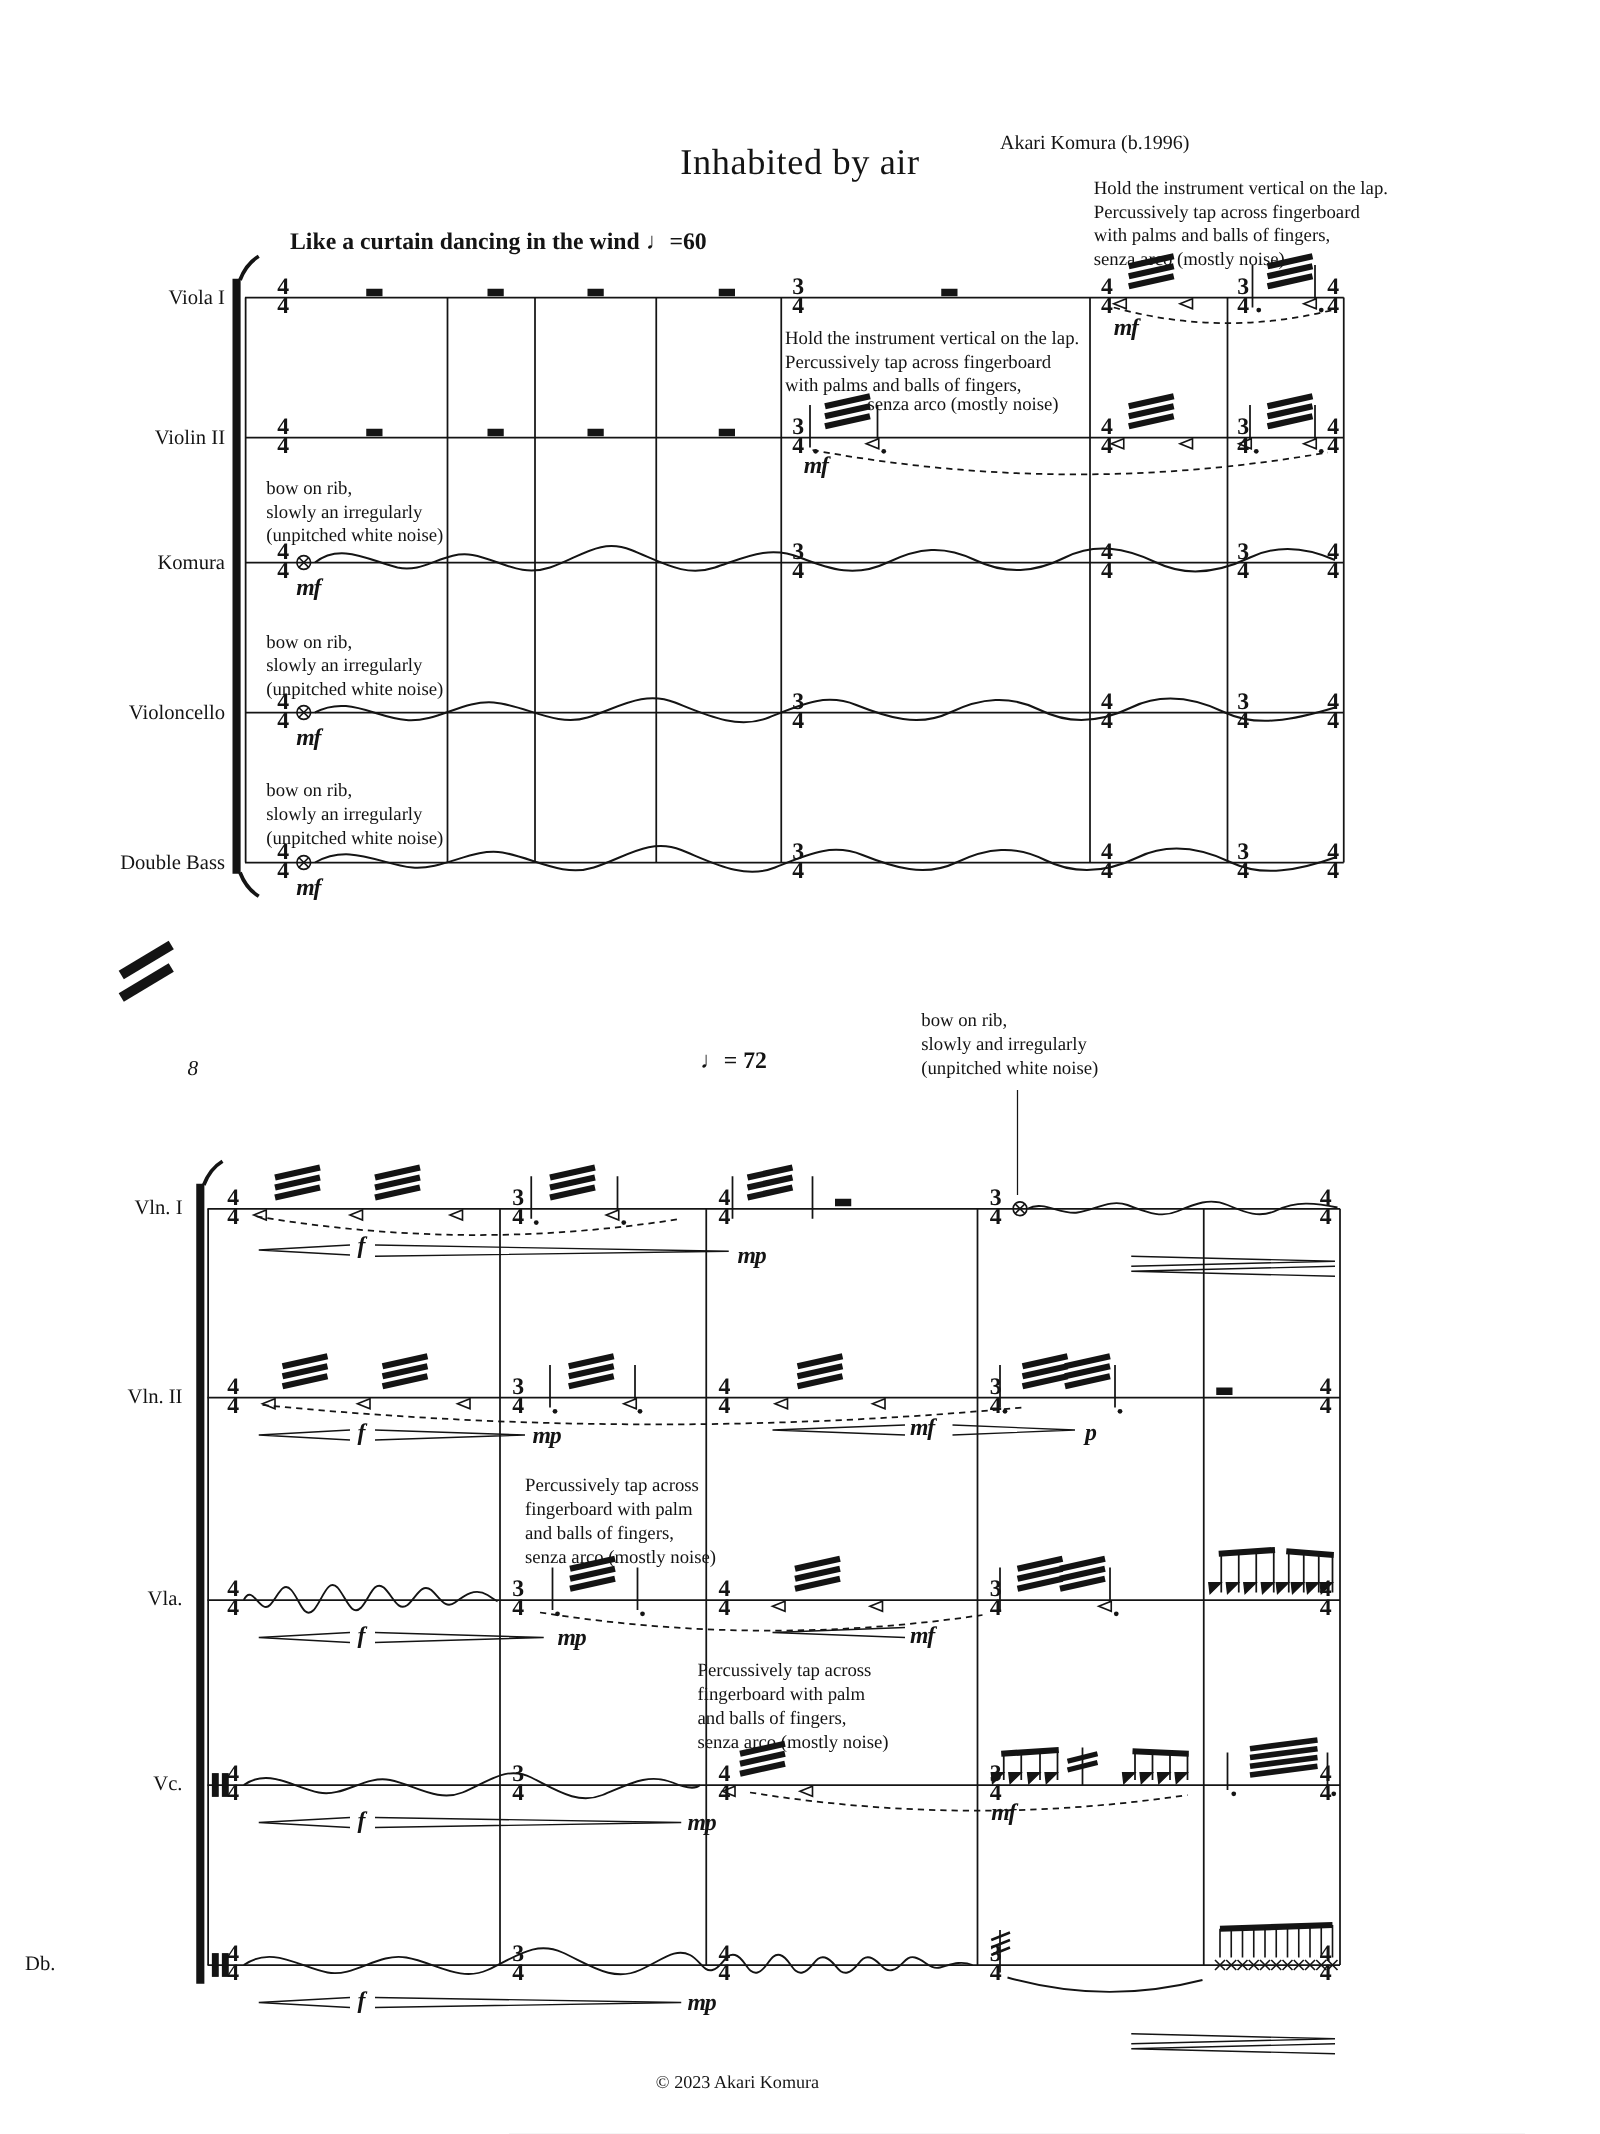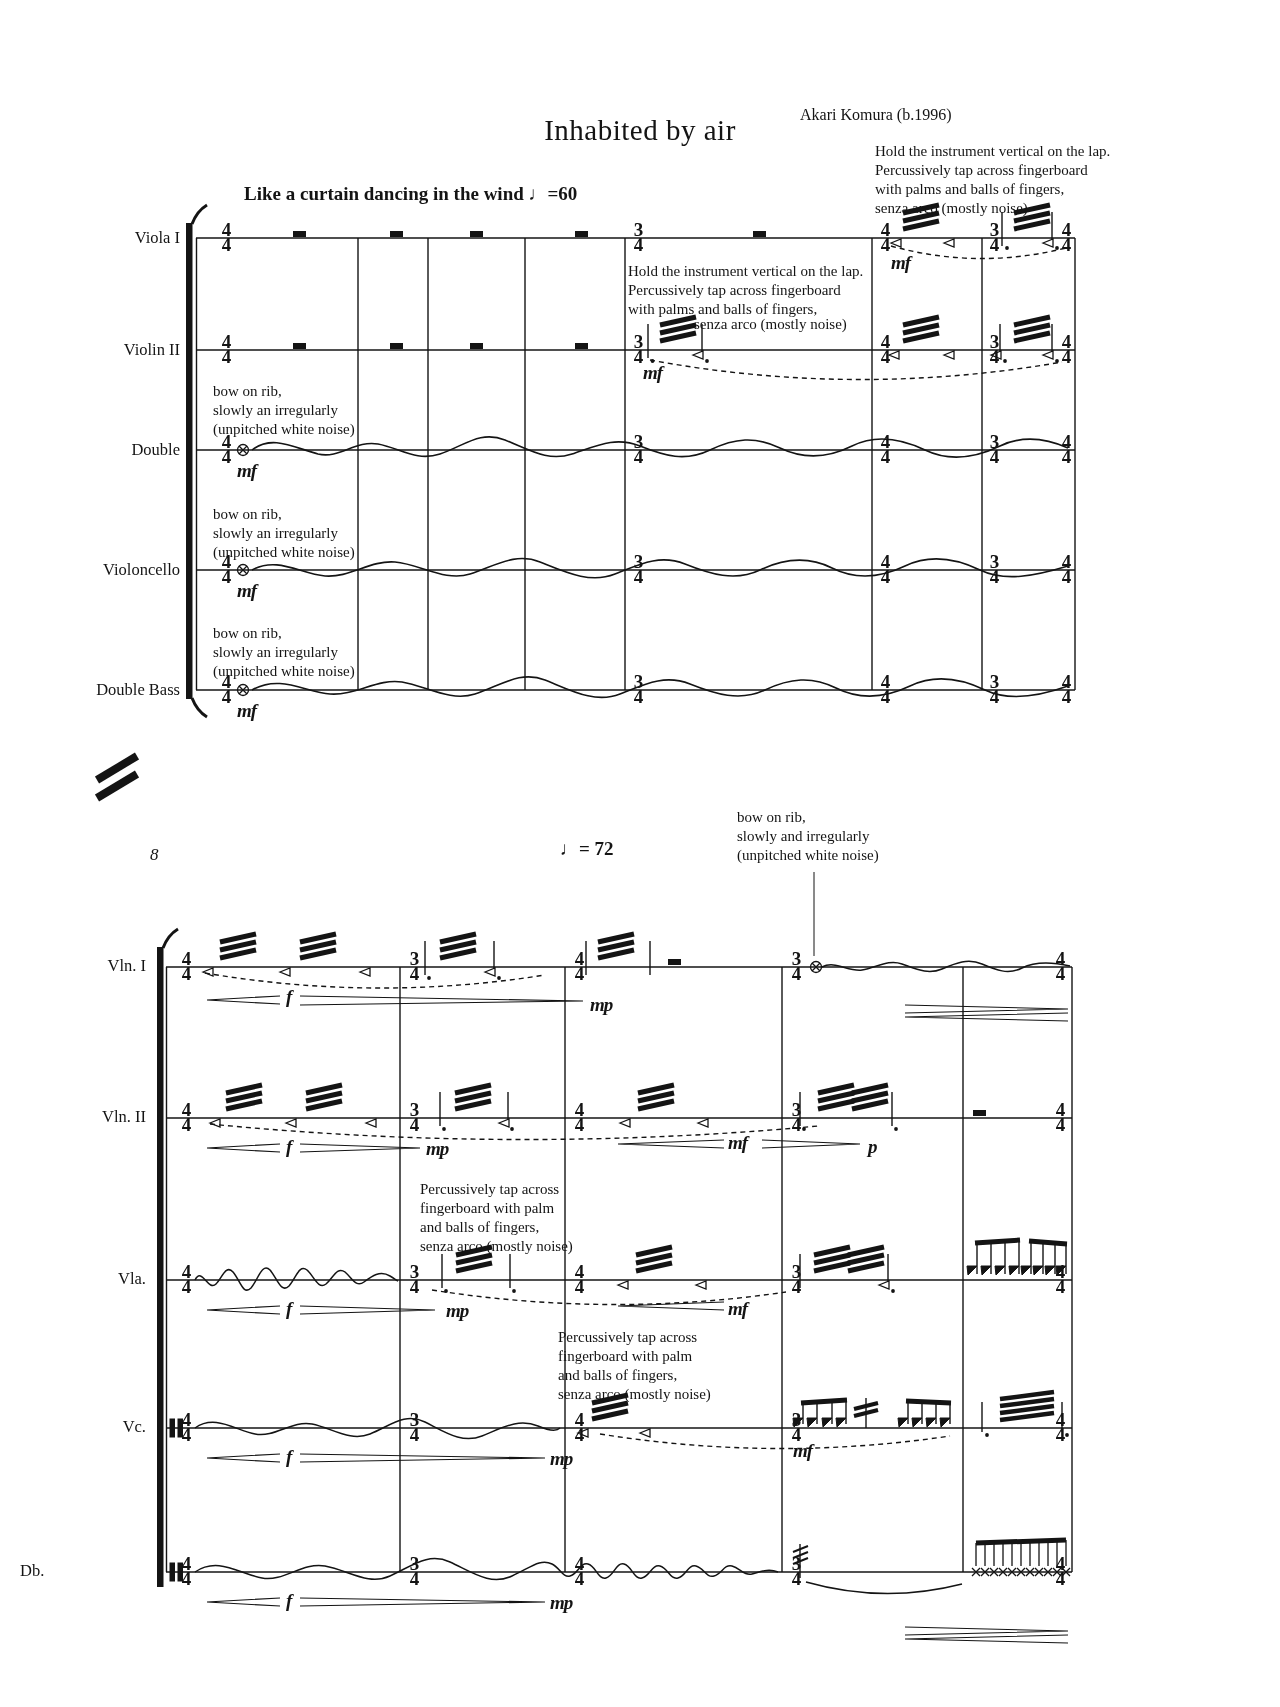--- a/index.html
+++ b/index.html
@@ -345,42 +345,43 @@
         <path d="M905,1627 L1068,1631 M905,1635 L1068,1631"></path>
         <path d="M905,1639 L1068,1635 M905,1639 L1068,1643"></path>
       </g>
     </g>
   </g>
 </svg>
 
 <div class="txt-layer">
   <div class="t title" style="left:0;top:78px;width:1280px;text-align:center;margin-top:36px;">Inhabited by air</div>
   <div class="t composer" style="left:800px;top:106px;width:285px;text-align:left;">Akari Komura (b.1996)</div>
+  <div class="t copy" style="left:0;top:1658px;width:1180px;text-align:center;">© 2023 Akari Komura</div>
   <div id="items">
-        <div class="t tempo" style="left: 244px; top: 183px; font-family: Liberation Serif, serif;">Like a curtain dancing in the wind ♩=60</div>
+        <div class="t tempo" style="left: 232px; top: 183px; font-family: Liberation Serif, serif;">Like a curtain dancing in the wind ♩=60</div>
         <div class="t note" style="left: 875px; top: 142px;">Hold the instrument vertical on the lap.
 Percussively tap across fingerboard
 with palms and balls of fingers,
 senza arco (mostly noise)</div>
         <div class="t note" style="left: 628px; top: 262px;">Hold the instrument vertical on the lap.
 Percussively tap across fingerboard
 with palms and balls of fingers,</div>
         <div class="t note" style="left: 694px; top: 315px;">senza arco (mostly noise)</div>
         <div class="t note" style="left: 213px; top: 382px;">bow on rib,
 slowly an irregularly
 (unpitched white noise)</div>
         <div class="t note" style="left: 213px; top: 505px;">bow on rib,
 slowly an irregularly
 (unpitched white noise)</div>
         <div class="t note" style="left: 213px; top: 624px;">bow on rib,
 slowly an irregularly
 (unpitched white noise)</div>
         <div class="t label" style="left: 30px; top: 228px; width: 150px; text-align: right;">Viola I</div>
         <div class="t label" style="left: 30px; top: 340px; width: 150px; text-align: right;">Violin II</div>
-        <div class="t label" style="left: 30px; top: 440px; width: 150px; text-align: right;">Double</div>
+        <div class="t label" style="left: 30px; top: 440px; width: 150px; text-align: right;">Komura</div>
         <div class="t label" style="left: 30px; top: 560px; width: 150px; text-align: right;">Violoncello</div>
         <div class="t label" style="left: 30px; top: 680px; width: 150px; text-align: right;">Double Bass</div>
         <div class="t dyn" style="left: 891px; top: 252px;">mf</div>
         <div class="t dyn" style="left: 643px; top: 362px;">mf</div>
         <div class="t dyn" style="left: 237px; top: 460px;">mf</div>
         <div class="t dyn" style="left: 237px; top: 580px;">mf</div>
         <div class="t dyn" style="left: 237px; top: 700px;">mf</div>
         <div class="t ts" style="left: 216px; top: 222px;">4
 4</div>
         <div class="t ts" style="left: 628px; top: 222px;">3

